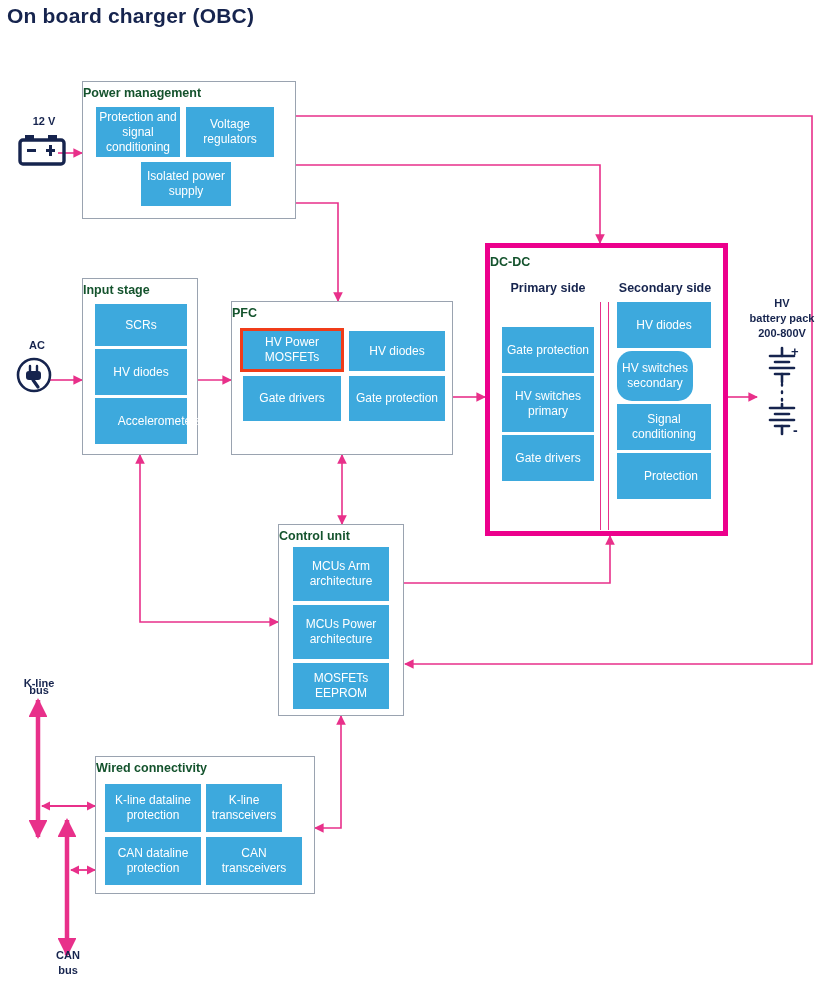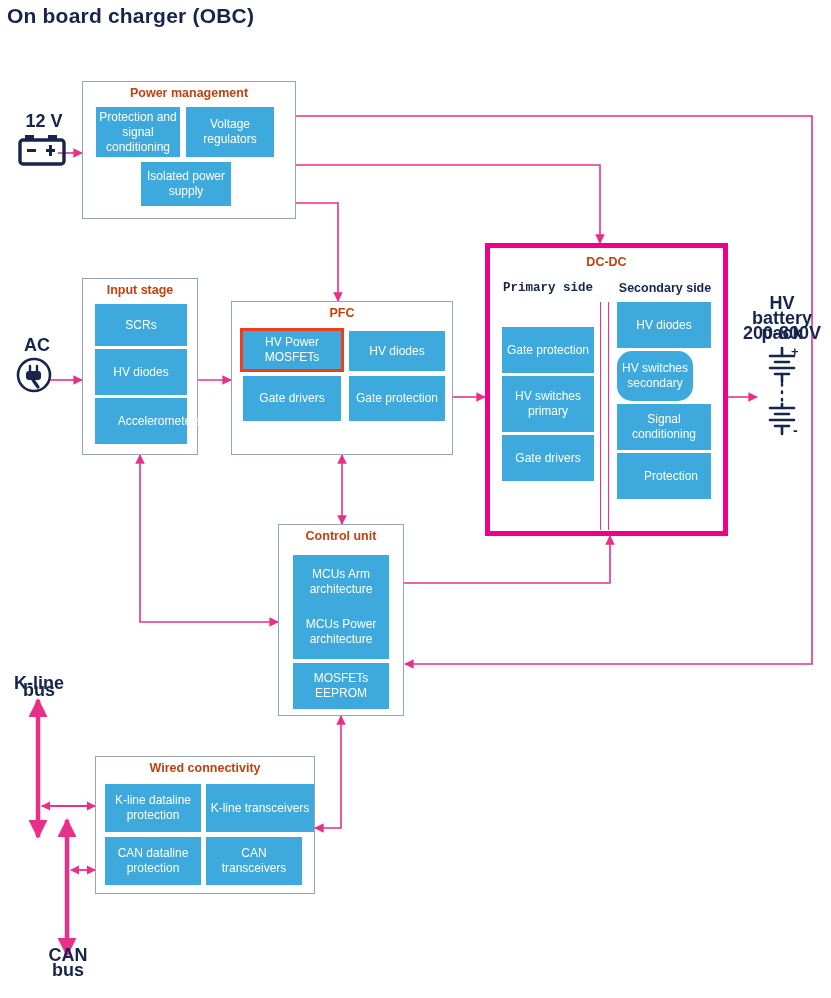--- a/index.html
+++ b/index.html
@@ -15,38 +15,38 @@
     position:absolute;left:7px;top:4px;
     font-size:21px;font-weight:bold;color:#16244e;letter-spacing:.2px;
   }
 
   
   .group{
     position:absolute;background:#ffffff;
     border:1.5px solid #9aa3b0;box-sizing:border-box;
   }
   .group > .g-title{
-    position:absolute;left:0;right:0;top:4px;text-align:center;
-    font-size:12.5px;font-weight:bold;color:#c2410c;
+    position:absolute;left:0;right:0;top:4px;
+    font-size:12.5px;font-weight:bold;color:#14532d;
   }
   
   .group.hl{border:5px solid #ec008c;}
 
   
   .blk{
     position:absolute;background:#3da9dd;color:#ffffff;
     font-size:12px;line-height:15px;text-align:center;
     display:flex;align-items:center;justify-content:center;
     box-sizing:border-box;padding:1px 2px;
   }
   .blk.outlined{border:3px solid #f03c19;}
 
   
   .lbl{
-    position:absolute;text-align:center;font-size:18px;font-weight:bold;
+    position:absolute;text-align:center;font-size:11px;font-weight:bold;
     color:#16244e;line-height:15px;
   }
   .side-hdr{
     position:absolute;text-align:center;font-size:12.5px;font-weight:bold;color:#16244e;
   }
 
   
   .icon{position:absolute;}
 </style>
 </head>
@@ -180,44 +180,44 @@
     <div class="g-title">PFC</div>
     <div class="blk outlined" style="left:8px;top:26px;width:104px;height:44px;">HV Power MOSFETs</div>
     <div class="blk" style="left:117px;top:29px;width:96px;height:40px;">HV diodes</div>
     <div class="blk" style="left:11px;top:74px;width:98px;height:45px;">Gate drivers</div>
     <div class="blk" style="left:117px;top:74px;width:96px;height:45px;">Gate protection</div>
   </div>
 
   <div class="group hl" style="left:485px;top:243px;width:243px;height:293px;">
     <div class="g-title" style="top:7px;">DC-DC</div>
 
-    <div class="side-hdr" style="left:4px;top:33px;width:108px;font-family:Liberation Mono, monospace;">Primary side</div>
+    <div class="side-hdr" style="left:4px;top:33px;width:108px;">Primary side</div>
     <div class="side-hdr" style="left:117px;top:33px;width:116px;">Secondary side</div>
 
     <div style="position:absolute;left:110px;top:54px;width:0;height:228px;border-left:1.4px solid #e8308a;"></div>
     <div style="position:absolute;left:118px;top:54px;width:0;height:228px;border-left:1.4px solid #e8308a;"></div>
 
     <div class="blk" style="left:12px;top:79px;width:92px;height:46px;">Gate protection</div>
     <div class="blk" style="left:12px;top:128px;width:92px;height:56px;">HV switches primary</div>
     <div class="blk" style="left:12px;top:187px;width:92px;height:46px;">Gate drivers</div>
 
     <div class="blk" style="left:127px;top:54px;width:94px;height:46px;">HV diodes</div>
     <div class="blk" style="left:127px;top:103px;width:76px;height:50px;border-radius:15px;">HV switches secondary</div>
     <div class="blk" style="left:127px;top:156px;width:94px;height:46px;">Signal conditioning</div>
     <div class="blk" style="left:127px;top:205px;width:94px;height:46px;padding-left:16px;">Protection</div>
   </div>
 
   <div class="group" style="left:278px;top:524px;width:126px;height:192px;">
     <div class="g-title">Control unit</div>
-    <div class="blk" style="left:14px;top:30px;width:96px;height:54px;">MCUs Arm architecture</div>
+    <div class="blk" style="left:14px;top:22px;width:96px;height:54px;">MCUs Arm architecture</div>
     <div class="blk" style="left:14px;top:80px;width:96px;height:54px;">MCUs Power architecture</div>
     <div class="blk" style="left:14px;top:138px;width:96px;height:46px;">MOSFETs EEPROM</div>
   </div>
 
   <div class="group" style="left:95px;top:756px;width:220px;height:138px;">
     <div class="g-title">Wired connectivity</div>
     <div class="blk" style="left:9px;top:27px;width:96px;height:48px;">K-line dataline protection</div>
-    <div class="blk" style="left:110px;top:27px;width:108px;height:48px;">K-line transceivers</div>
+    <div class="blk" style="left:110px;top:27px;width:76px;height:48px;">K-line transceivers</div>
     <div class="blk" style="left:9px;top:80px;width:96px;height:48px;">CAN dataline protection</div>
     <div class="blk" style="left:110px;top:80px;width:96px;height:48px;">CAN transceivers</div>
   </div>
 
 </div>
 
 </body></html>

